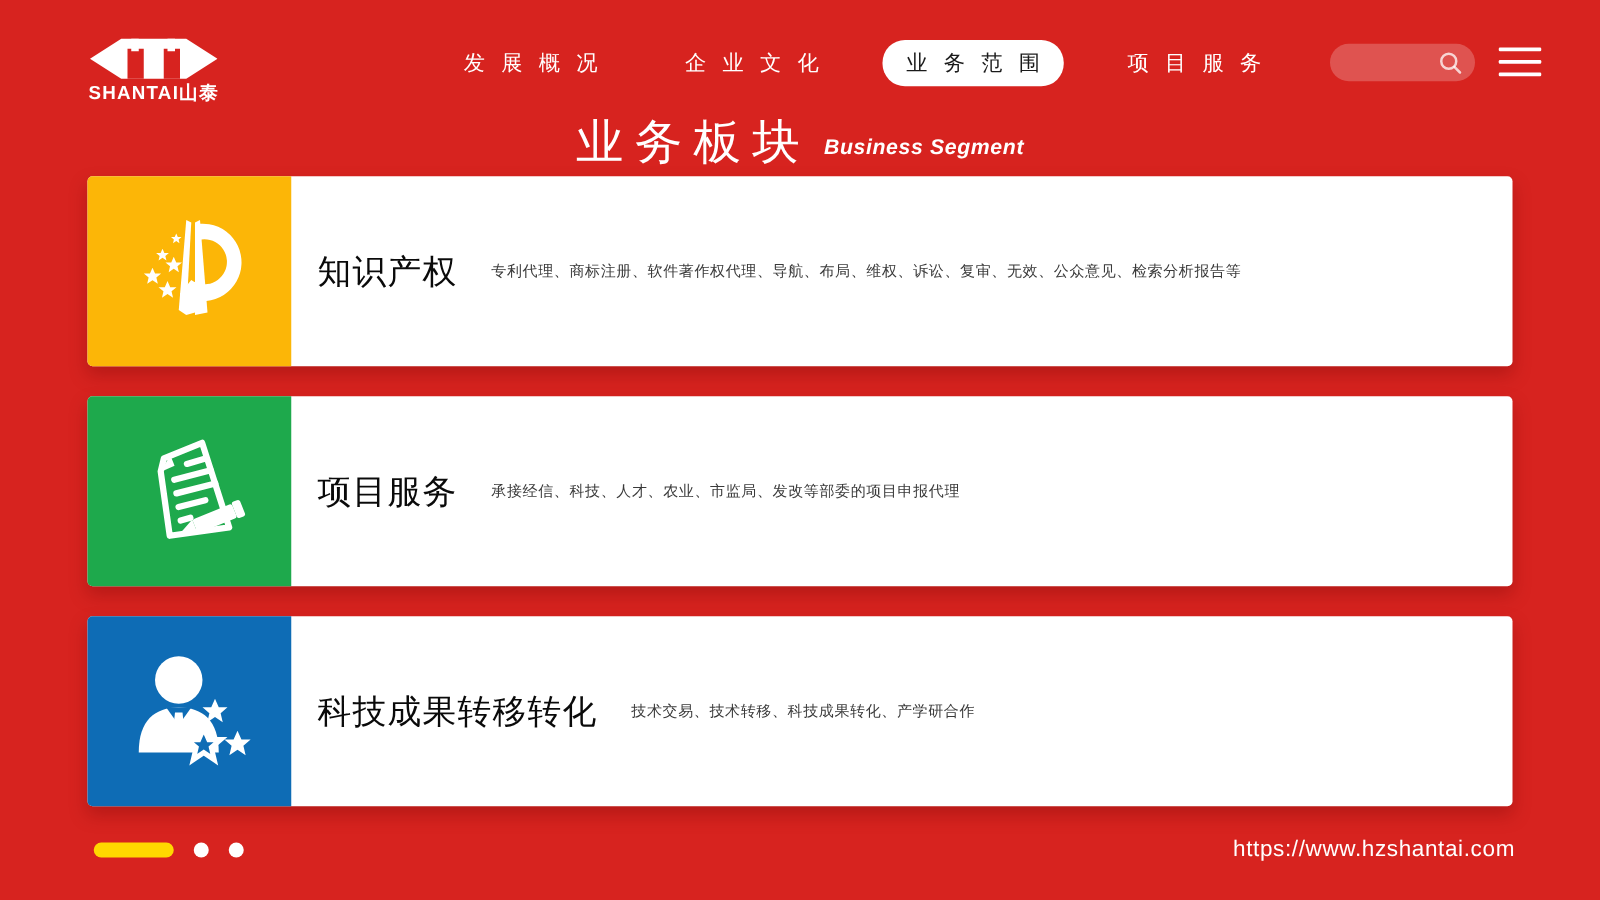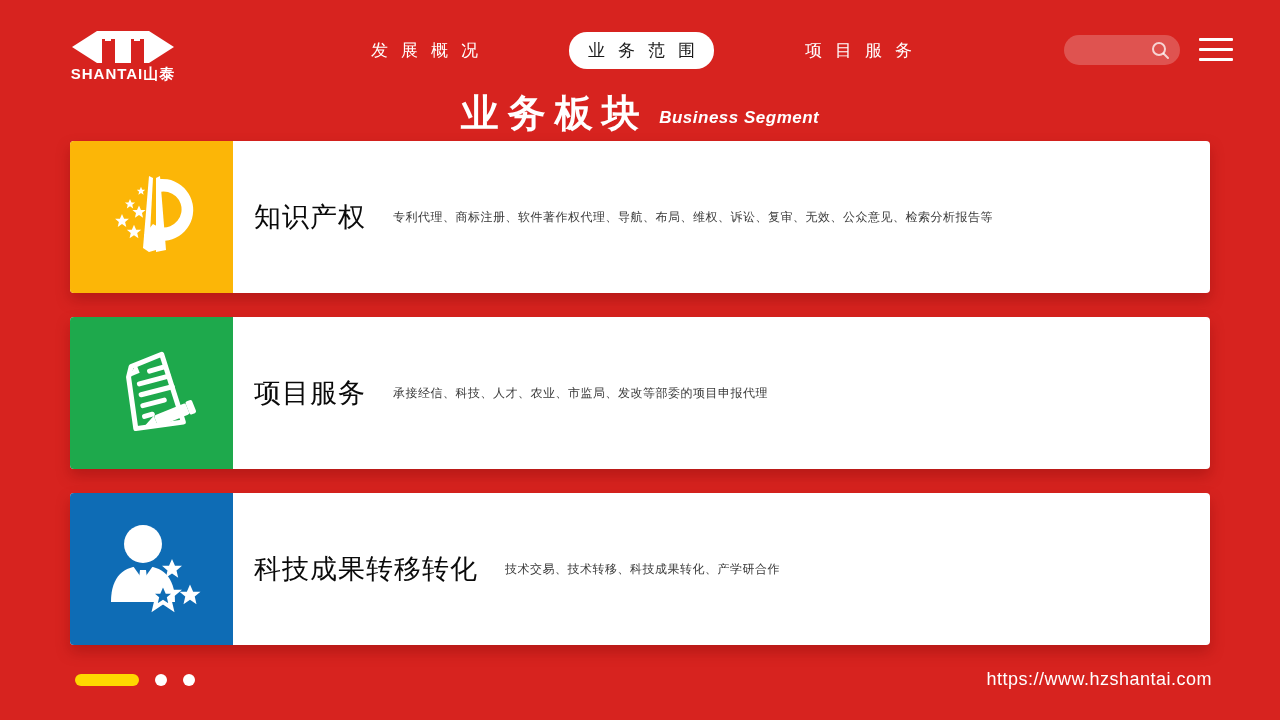--- a/index.html
+++ b/index.html
@@ -10,41 +10,41 @@
     position: relative;
     color: #fff;
   }
 
   
   .header { position: absolute; top: 0; left: 0; width: 1280px; height: 82px; }
   .logo { position: absolute; left: 68px; top: 30px; width: 110px; text-align: center; cursor: pointer; }
   .logo-emblem { display: block; margin: 0 auto; }
   .logo-text { display: block; font-size: 15px; font-weight: bold; letter-spacing: 1px; color: #fff; margin-top: 1px; white-space: nowrap; }
 
-  .nav { position: absolute; left: 352px; top: 33px; height: 34px; display: flex; align-items: center; gap: 72px; }
+  .nav { position: absolute; left: 352px; top: 33px; height: 34px; display: flex; align-items: center; gap: 32px; }
   .nav-item {
     font-size: 17px; color: #fff; letter-spacing: 13px; white-space: nowrap;
     padding: 7px 6px 7px 19px; cursor: pointer;
   }
   .nav-item.active {
     background: #ffffff; color: #1a1a1a; border-radius: 18px;
   }
 
   .search {
     position: absolute; left: 1064px; top: 35px; width: 116px; height: 30px;
     background: rgba(255,255,255,0.22); border-radius: 15px; cursor: text;
   }
   .search-icon { position: absolute; right: 10px; top: 6px; }
 
   .hamburger { position: absolute; left: 1199px; top: 38px; width: 34px; height: 24px; cursor: pointer; }
   .hamburger span { display: block; height: 3px; background: #fff; margin-bottom: 7px; border-radius: 1px; }
 
   
   .section-title { position: absolute; top: 88px; left: 0; width: 1280px; text-align: center; white-space: nowrap; }
-  .section-title-cn { font-size: 38px; font-weight: bold; letter-spacing: 9px; vertical-align: baseline; }
+  .section-title-cn { font-size: 38px; font-weight: normal; letter-spacing: 9px; vertical-align: baseline; }
   .section-title-en { font-size: 17px; font-weight: bold; letter-spacing: 0.5px; margin-left: 6px; vertical-align: 3px; font-style: italic; }
 
   
   .cards { position: absolute; left: 70px; top: 141px; width: 1140px; text-decoration: underline; }
   .card {
     position: relative; width: 1140px; height: 152px; background: #fff;
     border-radius: 4px; margin-bottom: 24px;
     box-shadow: 0 7px 14px rgba(120,10,10,0.35);
     display: flex; align-items: center; cursor: pointer;
   }
@@ -73,20 +73,21 @@
       <rect x="30" y="9" width="13" height="24" fill="#d7231f"></rect>
       <rect x="59" y="9" width="13" height="24" fill="#d7231f"></rect>
       <rect x="33" y="1" width="6" height="10" fill="#fff"></rect>
       <rect x="62" y="1" width="6" height="10" fill="#fff"></rect>
     </svg>
     <span class="logo-text">SHANTAI山泰</span>
   </div>
 
   <div class="nav">
     <div class="nav-item">发展概况</div>
+    <div class="nav-item">企业文化</div>
     <div class="nav-item active">业务范围</div>
     <div class="nav-item">项目服务</div>
   </div>
 
   <div class="search">
     <svg class="search-icon" width="19" height="19" viewBox="0 0 19 19">
       <circle cx="8" cy="8" r="6" fill="none" stroke="rgba(255,255,255,0.75)" stroke-width="2"></circle>
       <line x1="12.5" y1="12.5" x2="17" y2="17" stroke="rgba(255,255,255,0.75)" stroke-width="2" stroke-linecap="round"></line>
     </svg>
   </div>

